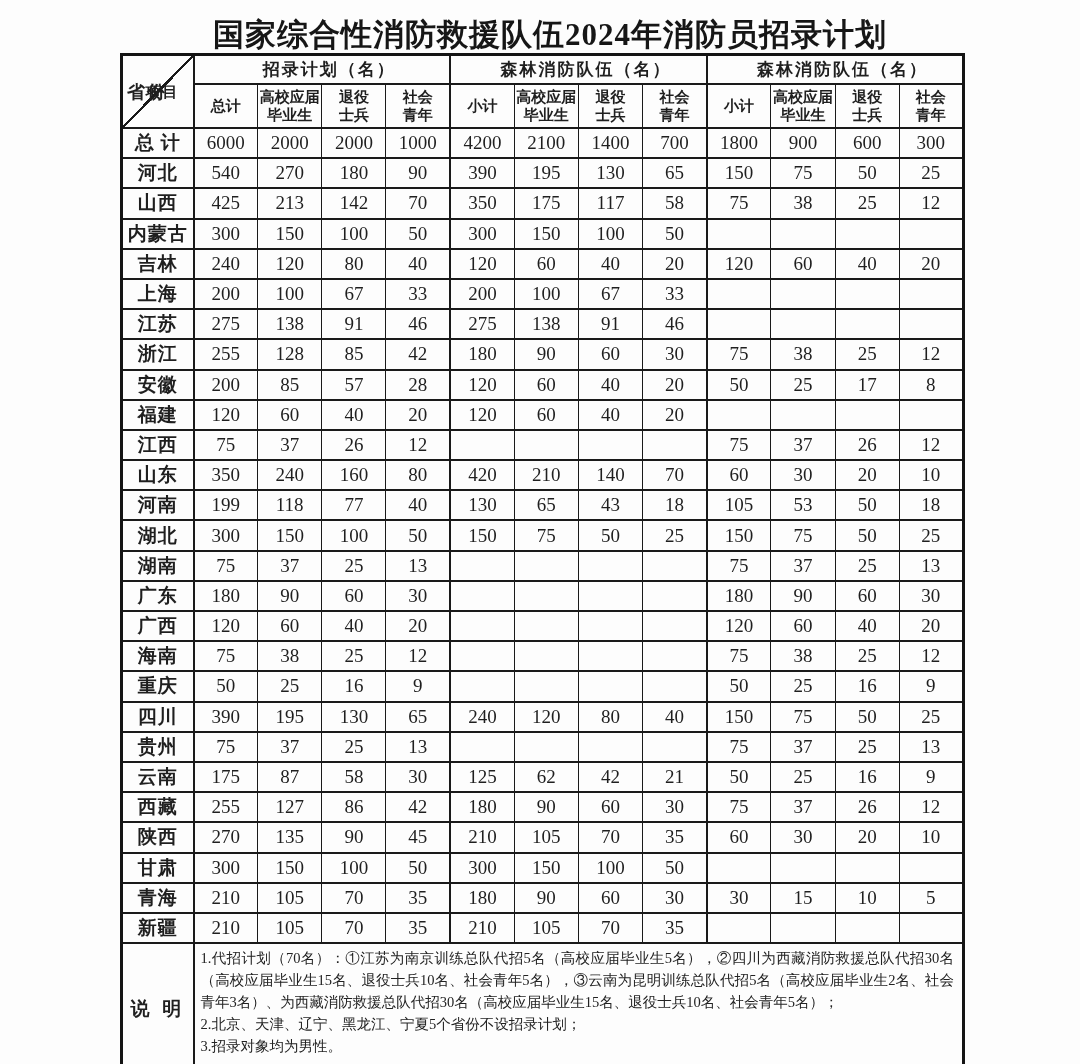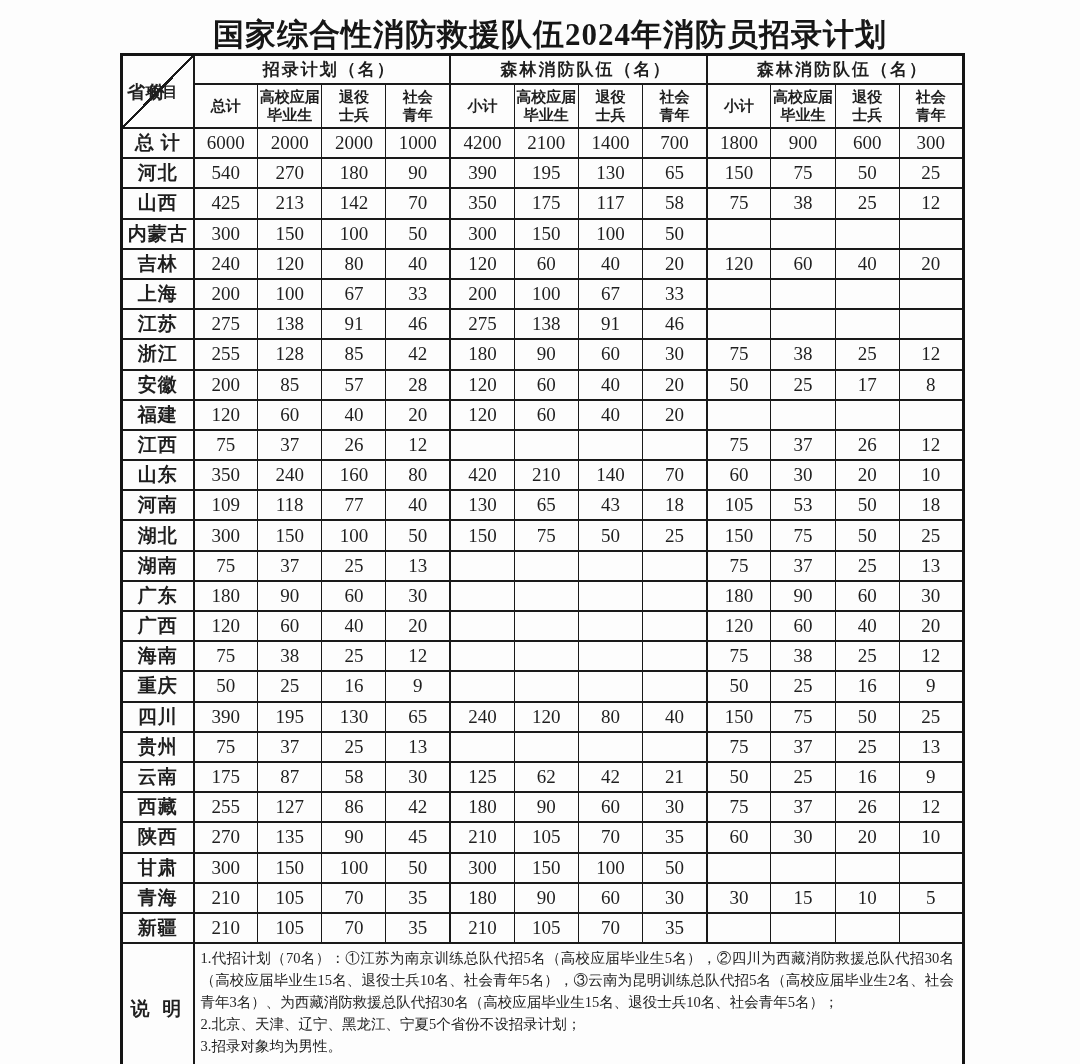--- a/index.html
+++ b/index.html
@@ -338,21 +338,21 @@
           <td>210</td>
           <td>140</td>
           <td>70</td>
           <td class="group-start">60</td>
           <td>30</td>
           <td>20</td>
           <td>10</td>
         </tr>
         <tr>
           <th>河南</th>
-          <td class="group-start">109</td>
+          <td class="group-start">199</td>
           <td>118</td>
           <td>77</td>
           <td>40</td>
           <td class="group-start">130</td>
           <td>65</td>
           <td>43</td>
           <td>18</td>
           <td class="group-start">105</td>
           <td>53</td>
           <td>50</td>

